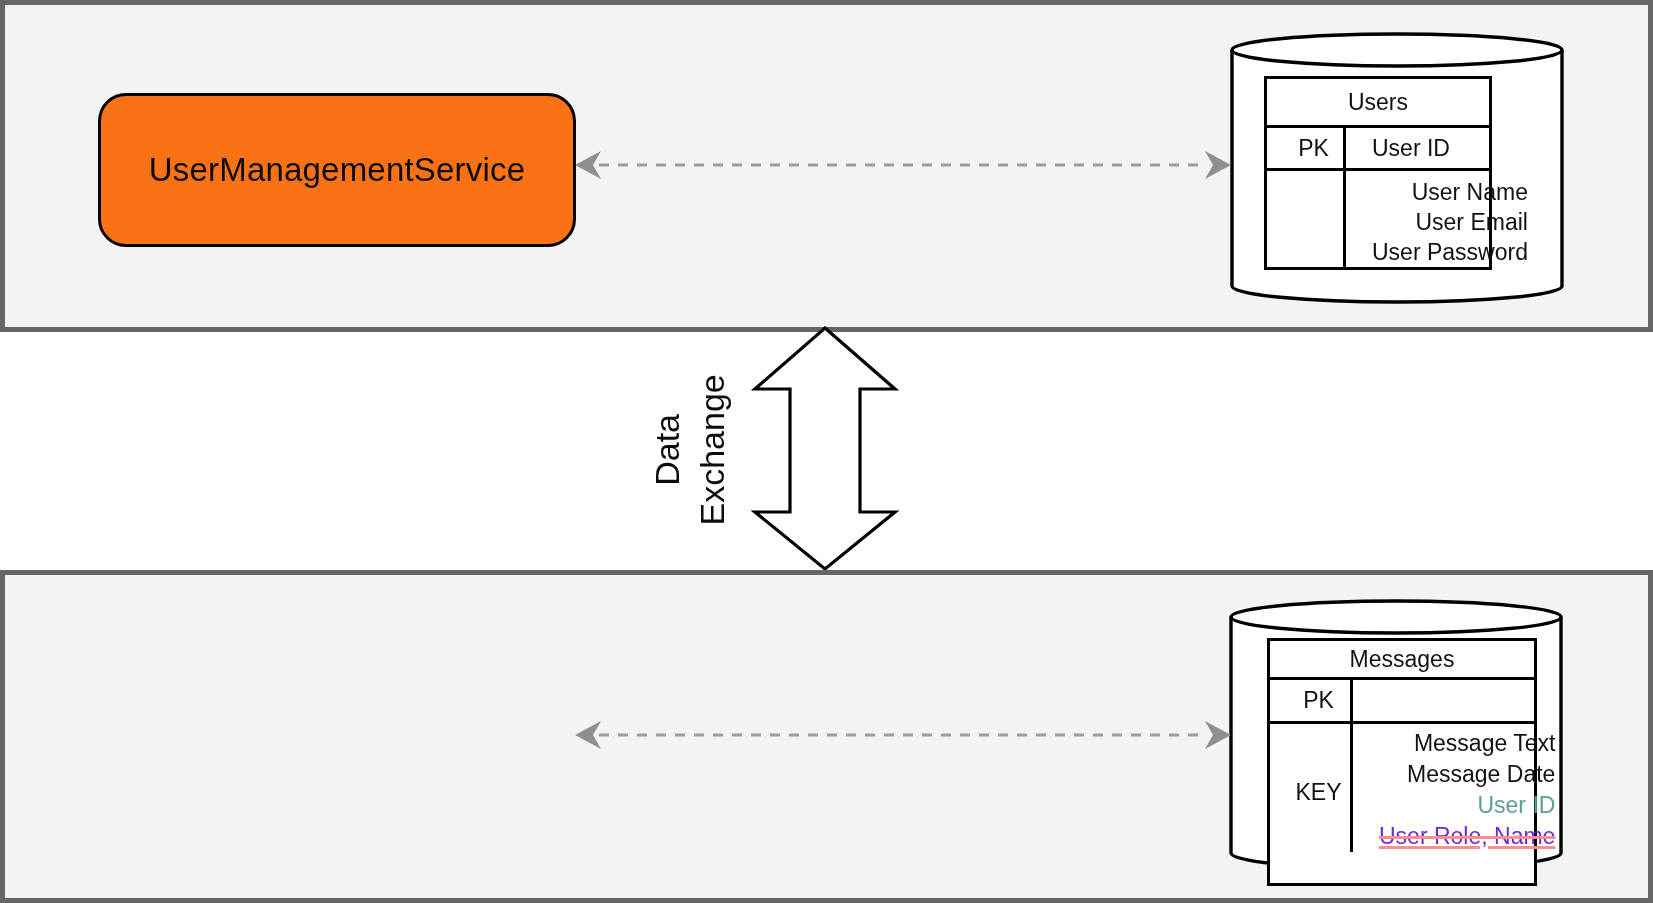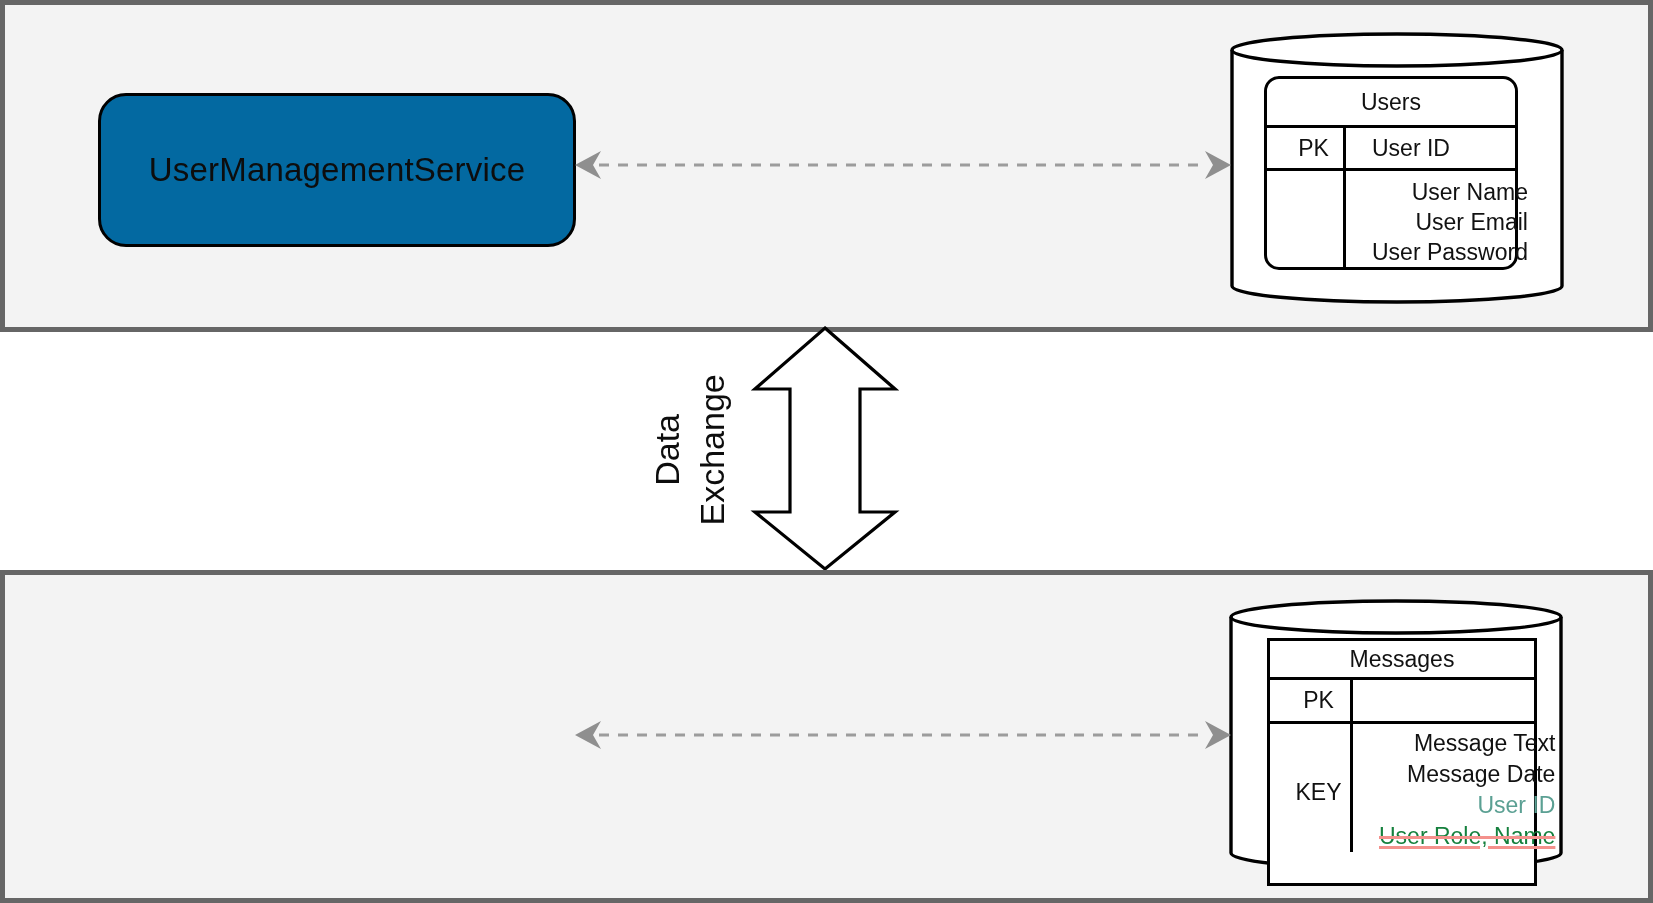--- a/index.html
+++ b/index.html
@@ -10,35 +10,35 @@
   }
   .panel{
     position:absolute;left:0;width:1653px;box-sizing:border-box;
     background:#f3f3f3;border:5px solid #666666;
   }
   .panel-top{top:0;height:332px;}
   .panel-bottom{top:570px;height:333px;}
 
   .service-box{
     position:absolute;left:93px;width:478px;height:154px;
-    background:#0369a1;border:3px solid #000;border-radius:28px;
+    background:#f97316;border:3px solid #000;border-radius:28px;
     display:flex;align-items:center;justify-content:center;box-sizing:border-box;
   }
   .service-box.top{top:88px;}
   .service-label{font-size:33px;letter-spacing:0.2px;color:#0d0d0d;}
 
   .cylinder{position:absolute;}
   .cyl-top{left:1229px;top:30px;}
   .cyl-bottom{left:1228px;top:597px;}
 
   .db-table{
     position:absolute;box-sizing:border-box;background:#ffffff;
     border:3px solid #000;font-size:23px;
   }
-  .users-table{left:1264px;top:76px;width:254px;height:194px;border-radius:15px;}
+  .users-table{left:1264px;top:76px;width:228px;height:194px;}
   .messages-table{left:1267px;top:638px;width:270px;height:248px;}
   .tbl-header{
     box-sizing:border-box;border-bottom:3px solid #000;
     display:flex;align-items:center;justify-content:center;
   }
   .users-table .tbl-header{height:49px;}
   .messages-table .tbl-header{height:39px;}
   .tbl-body{display:flex;flex-direction:column;}
   .tbl-row{display:flex;box-sizing:border-box;}
   .tbl-row.with-divider{border-bottom:3px solid #000;}
@@ -56,21 +56,21 @@
     flex:1 1 auto;display:flex;align-items:center;padding-left:9px;
   }
   .row-attrs{flex:1 1 auto;}
   .row-attrs .cell-val{
     display:block;padding-top:6px;line-height:30px;align-items:flex-start;text-align:right;
   }
   .messages-table .row-attrs .cell-val{padding-top:4px;line-height:31px;}
   .attr{white-space:nowrap;}
   .attr.teal{color:#5ba093;}
   .attr.removed{
-    color:#15803d;
+    color:#6d28d9;
     text-decoration:underline line-through;
     text-decoration-color:#f4918c;
     text-decoration-thickness:3px;
   }
 
   .dashed-arrow{position:absolute;}
   .dashed-top{left:573px;top:147px;}
   .dashed-bottom{left:573px;top:717px;}
 
   .big-arrow{position:absolute;left:740px;top:325px;}

